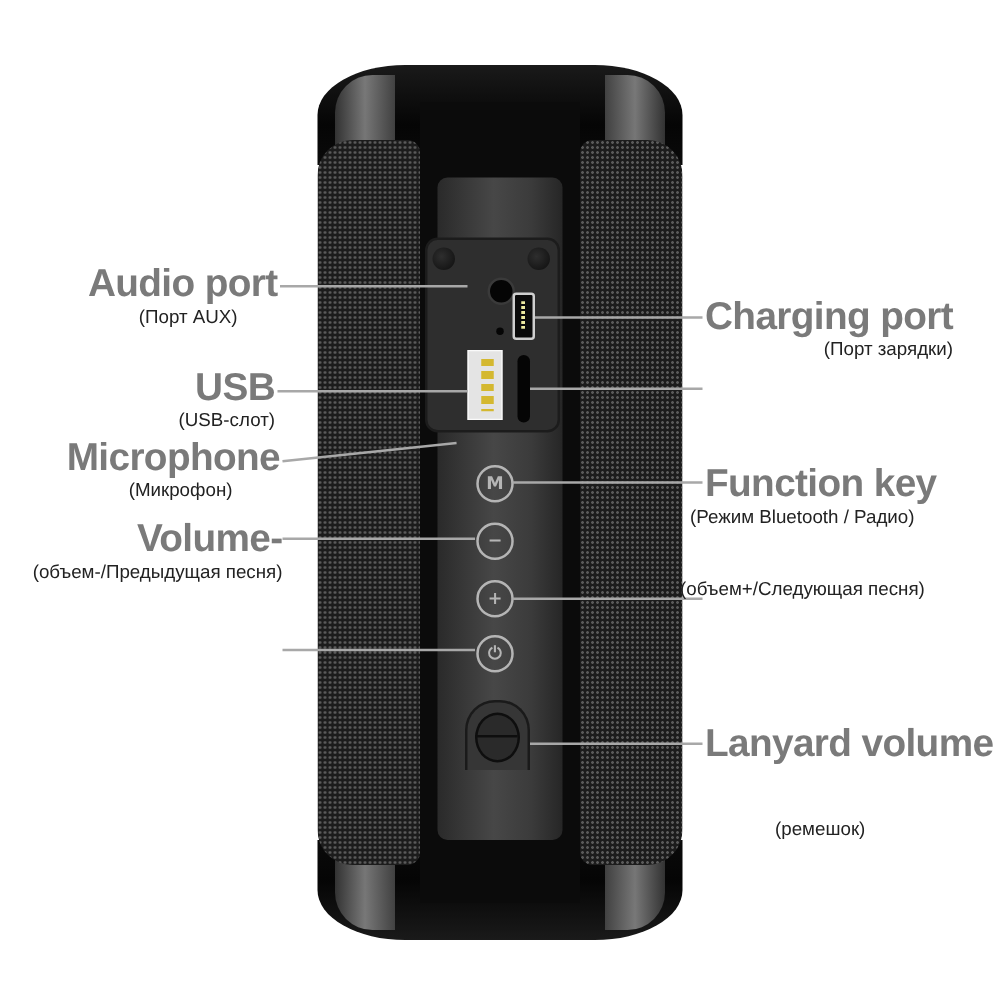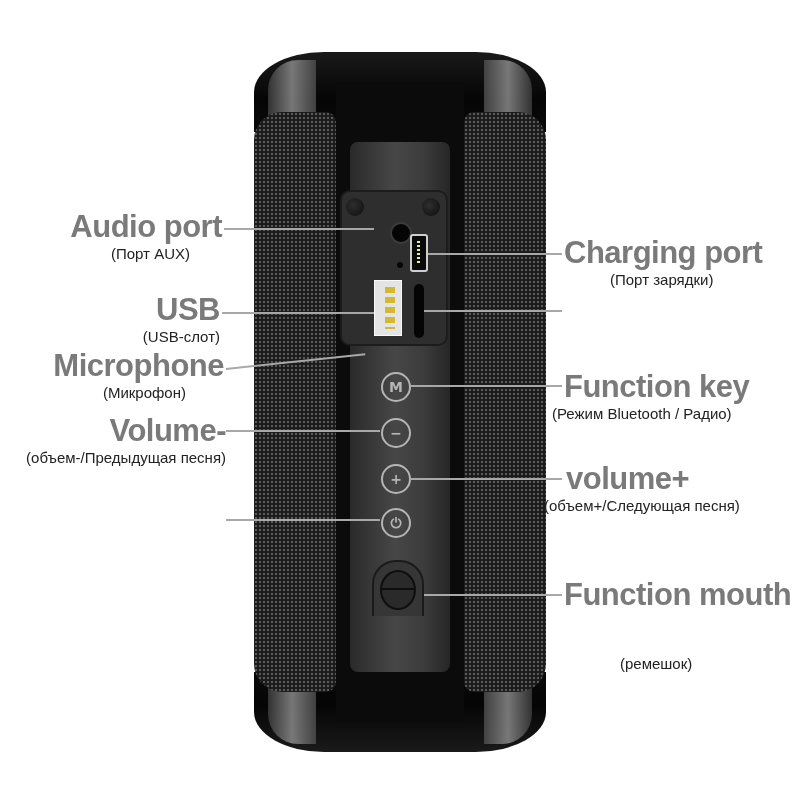--- a/index.html
+++ b/index.html
@@ -121,31 +121,30 @@
   </div>
   <div class="label left" style="right:576px; top:349px;">
     <span class="title">Microphone</span>
     <span class="sub" style="margin-right:38px;">(Микрофон)</span>
   </div>
   <div class="label left" style="right:574px; top:414px;">
     <span class="title">Volume-</span>
     <span class="sub">(объем-/Предыдущая песня)</span>
   </div>
 
-  <div class="label right" style="left:564px; top:236px;">
+  <div class="label right" style="left:564px; top:236px;text-align:right;">
     <span class="title">Charging port</span>
     <span class="sub" style="margin-left:46px;">(Порт зарядки)</span>
   </div>
   <div class="label right" style="left:568px; top:295px;">
   </div>
   <div class="label right" style="left:564px; top:370px;">
     <span class="title">Function key</span>
     <span class="sub" style="margin-left:-12px;">(Режим Bluetooth / Радио)</span>
   </div>
   <div class="label right" style="left:566px; top:462px;">
-    <span class="title">volume+</span>
     <span class="sub" style="margin-left:-22px;">(объем+/Следующая песня)</span>
   </div>
   <div class="label right" style="left:564px; top:578px;">
-    <span class="title">Function mouth</span>
+    <span class="title">Lanyard volume</span>
     <span class="sub" style="margin-left:56px;margin-top:42px;">(ремешок)</span>
   </div>
 </div>
 
 </body></html>

